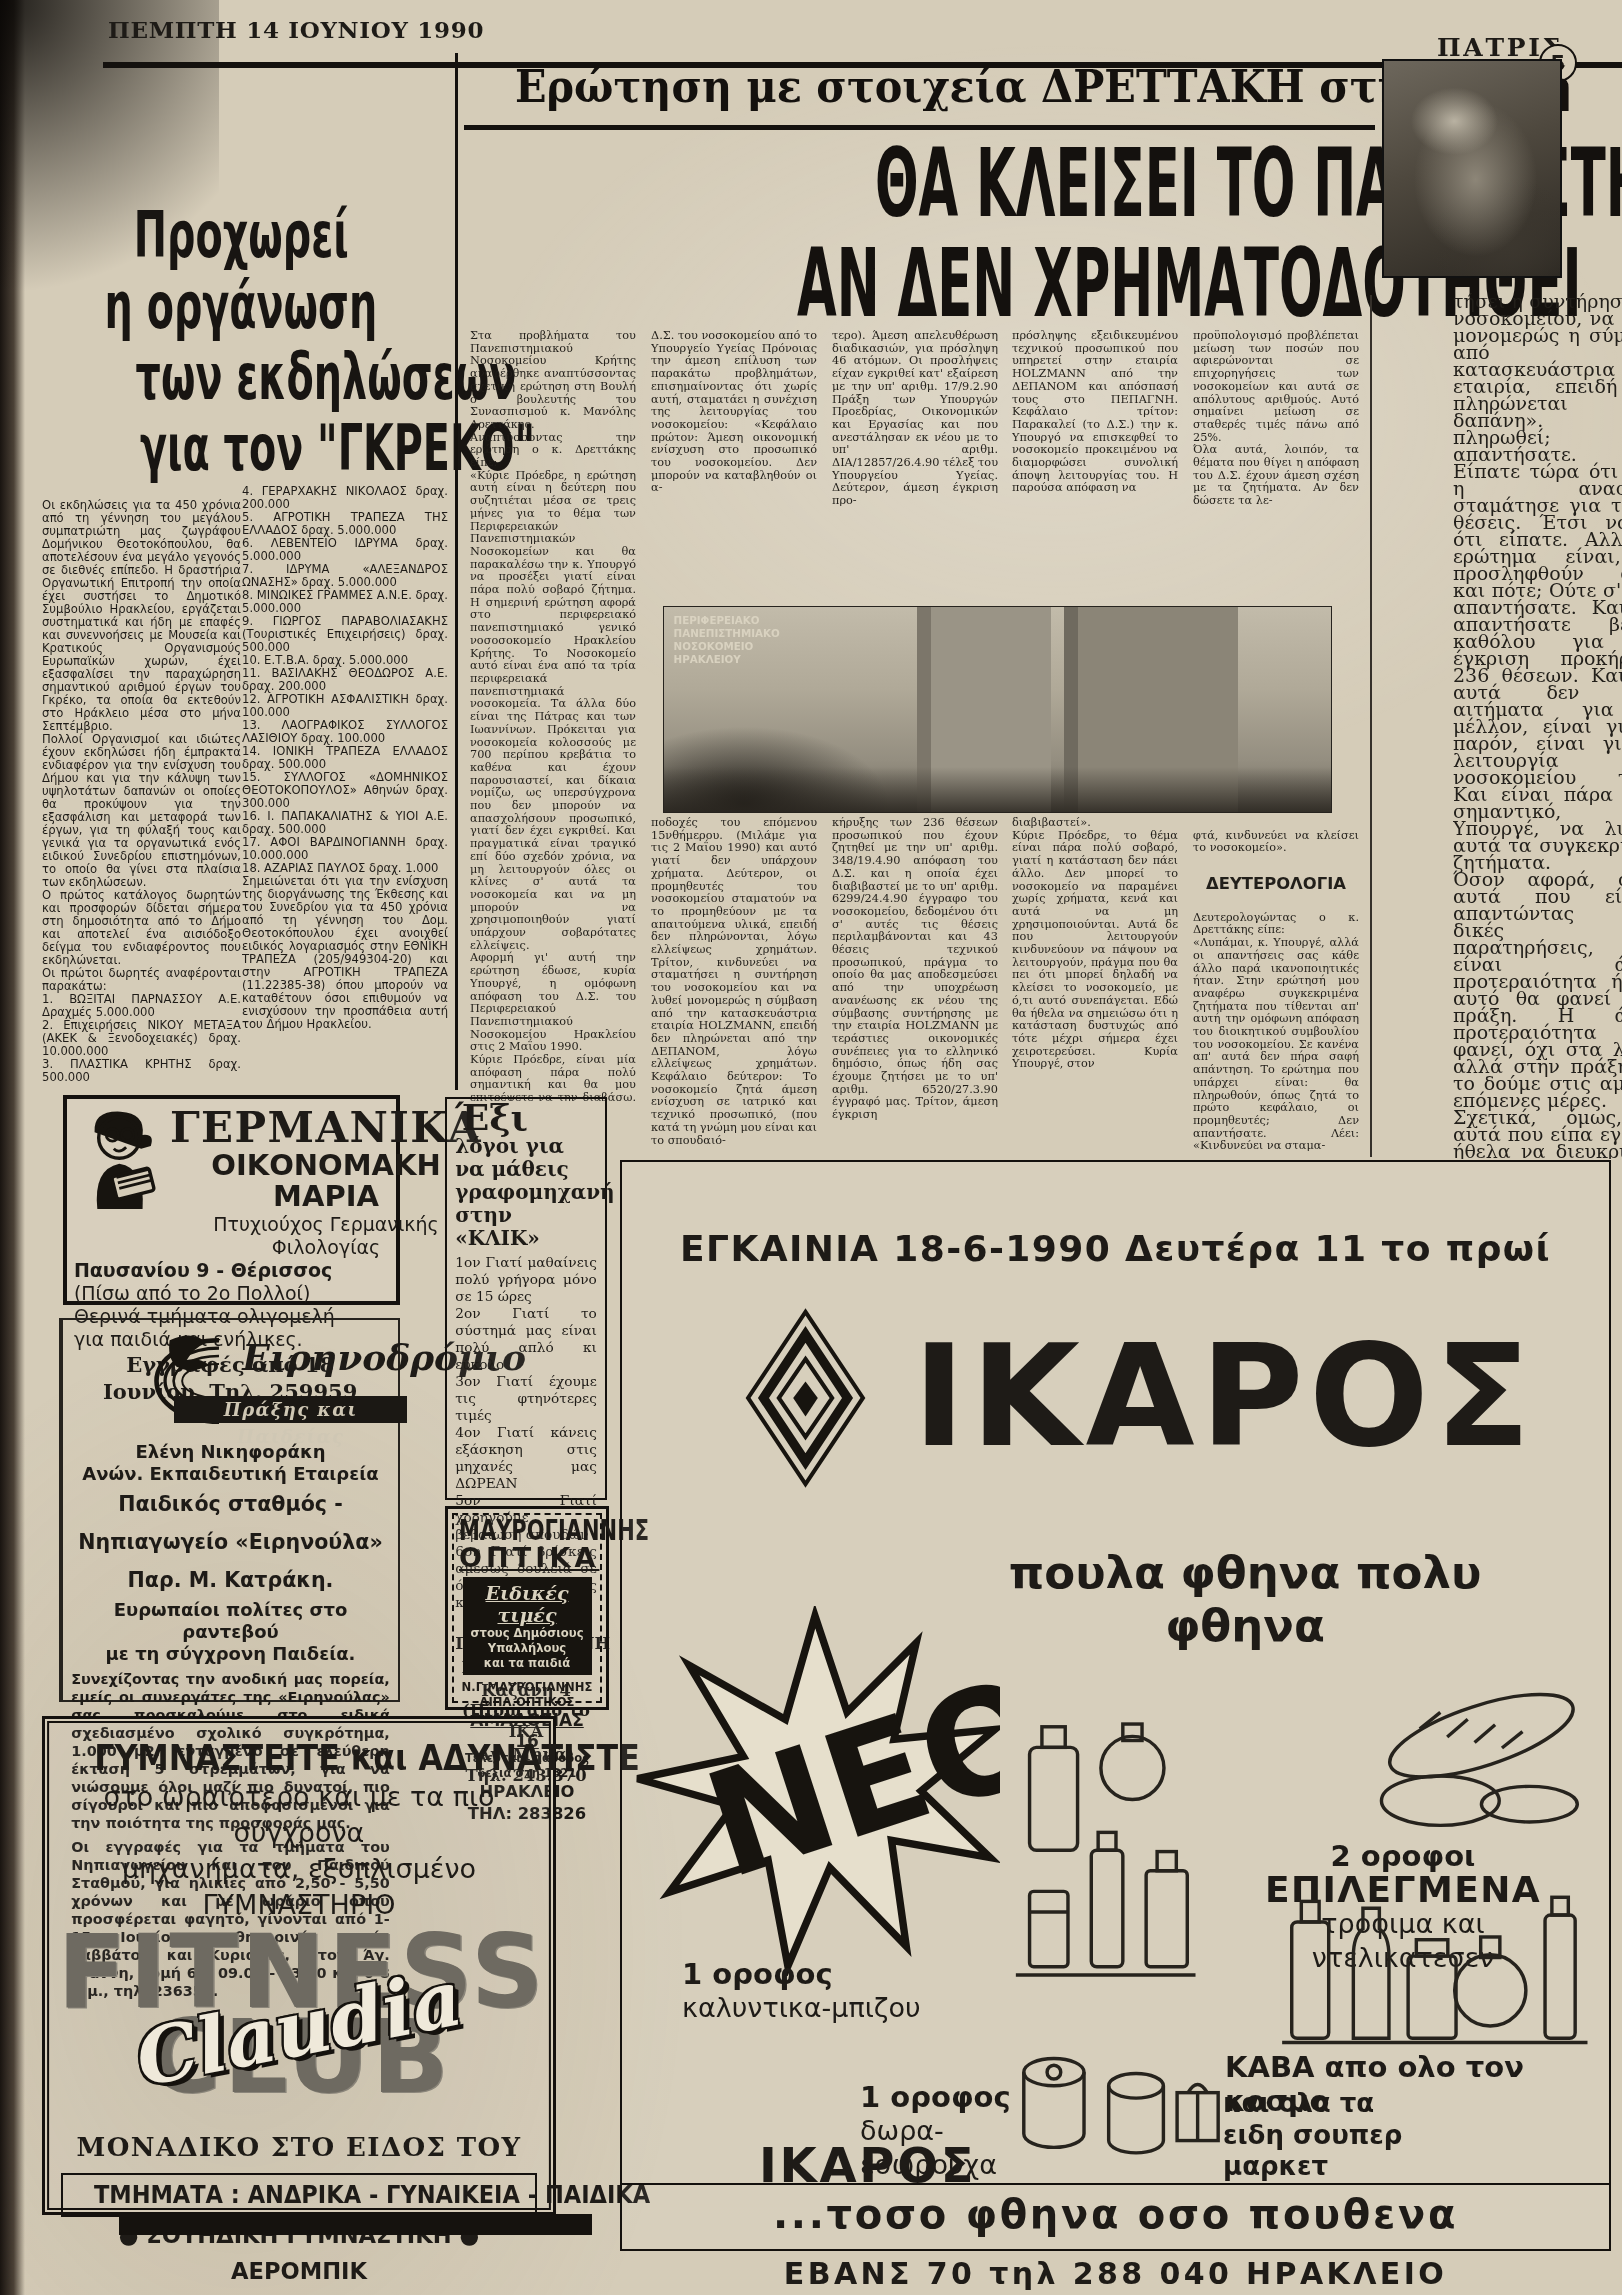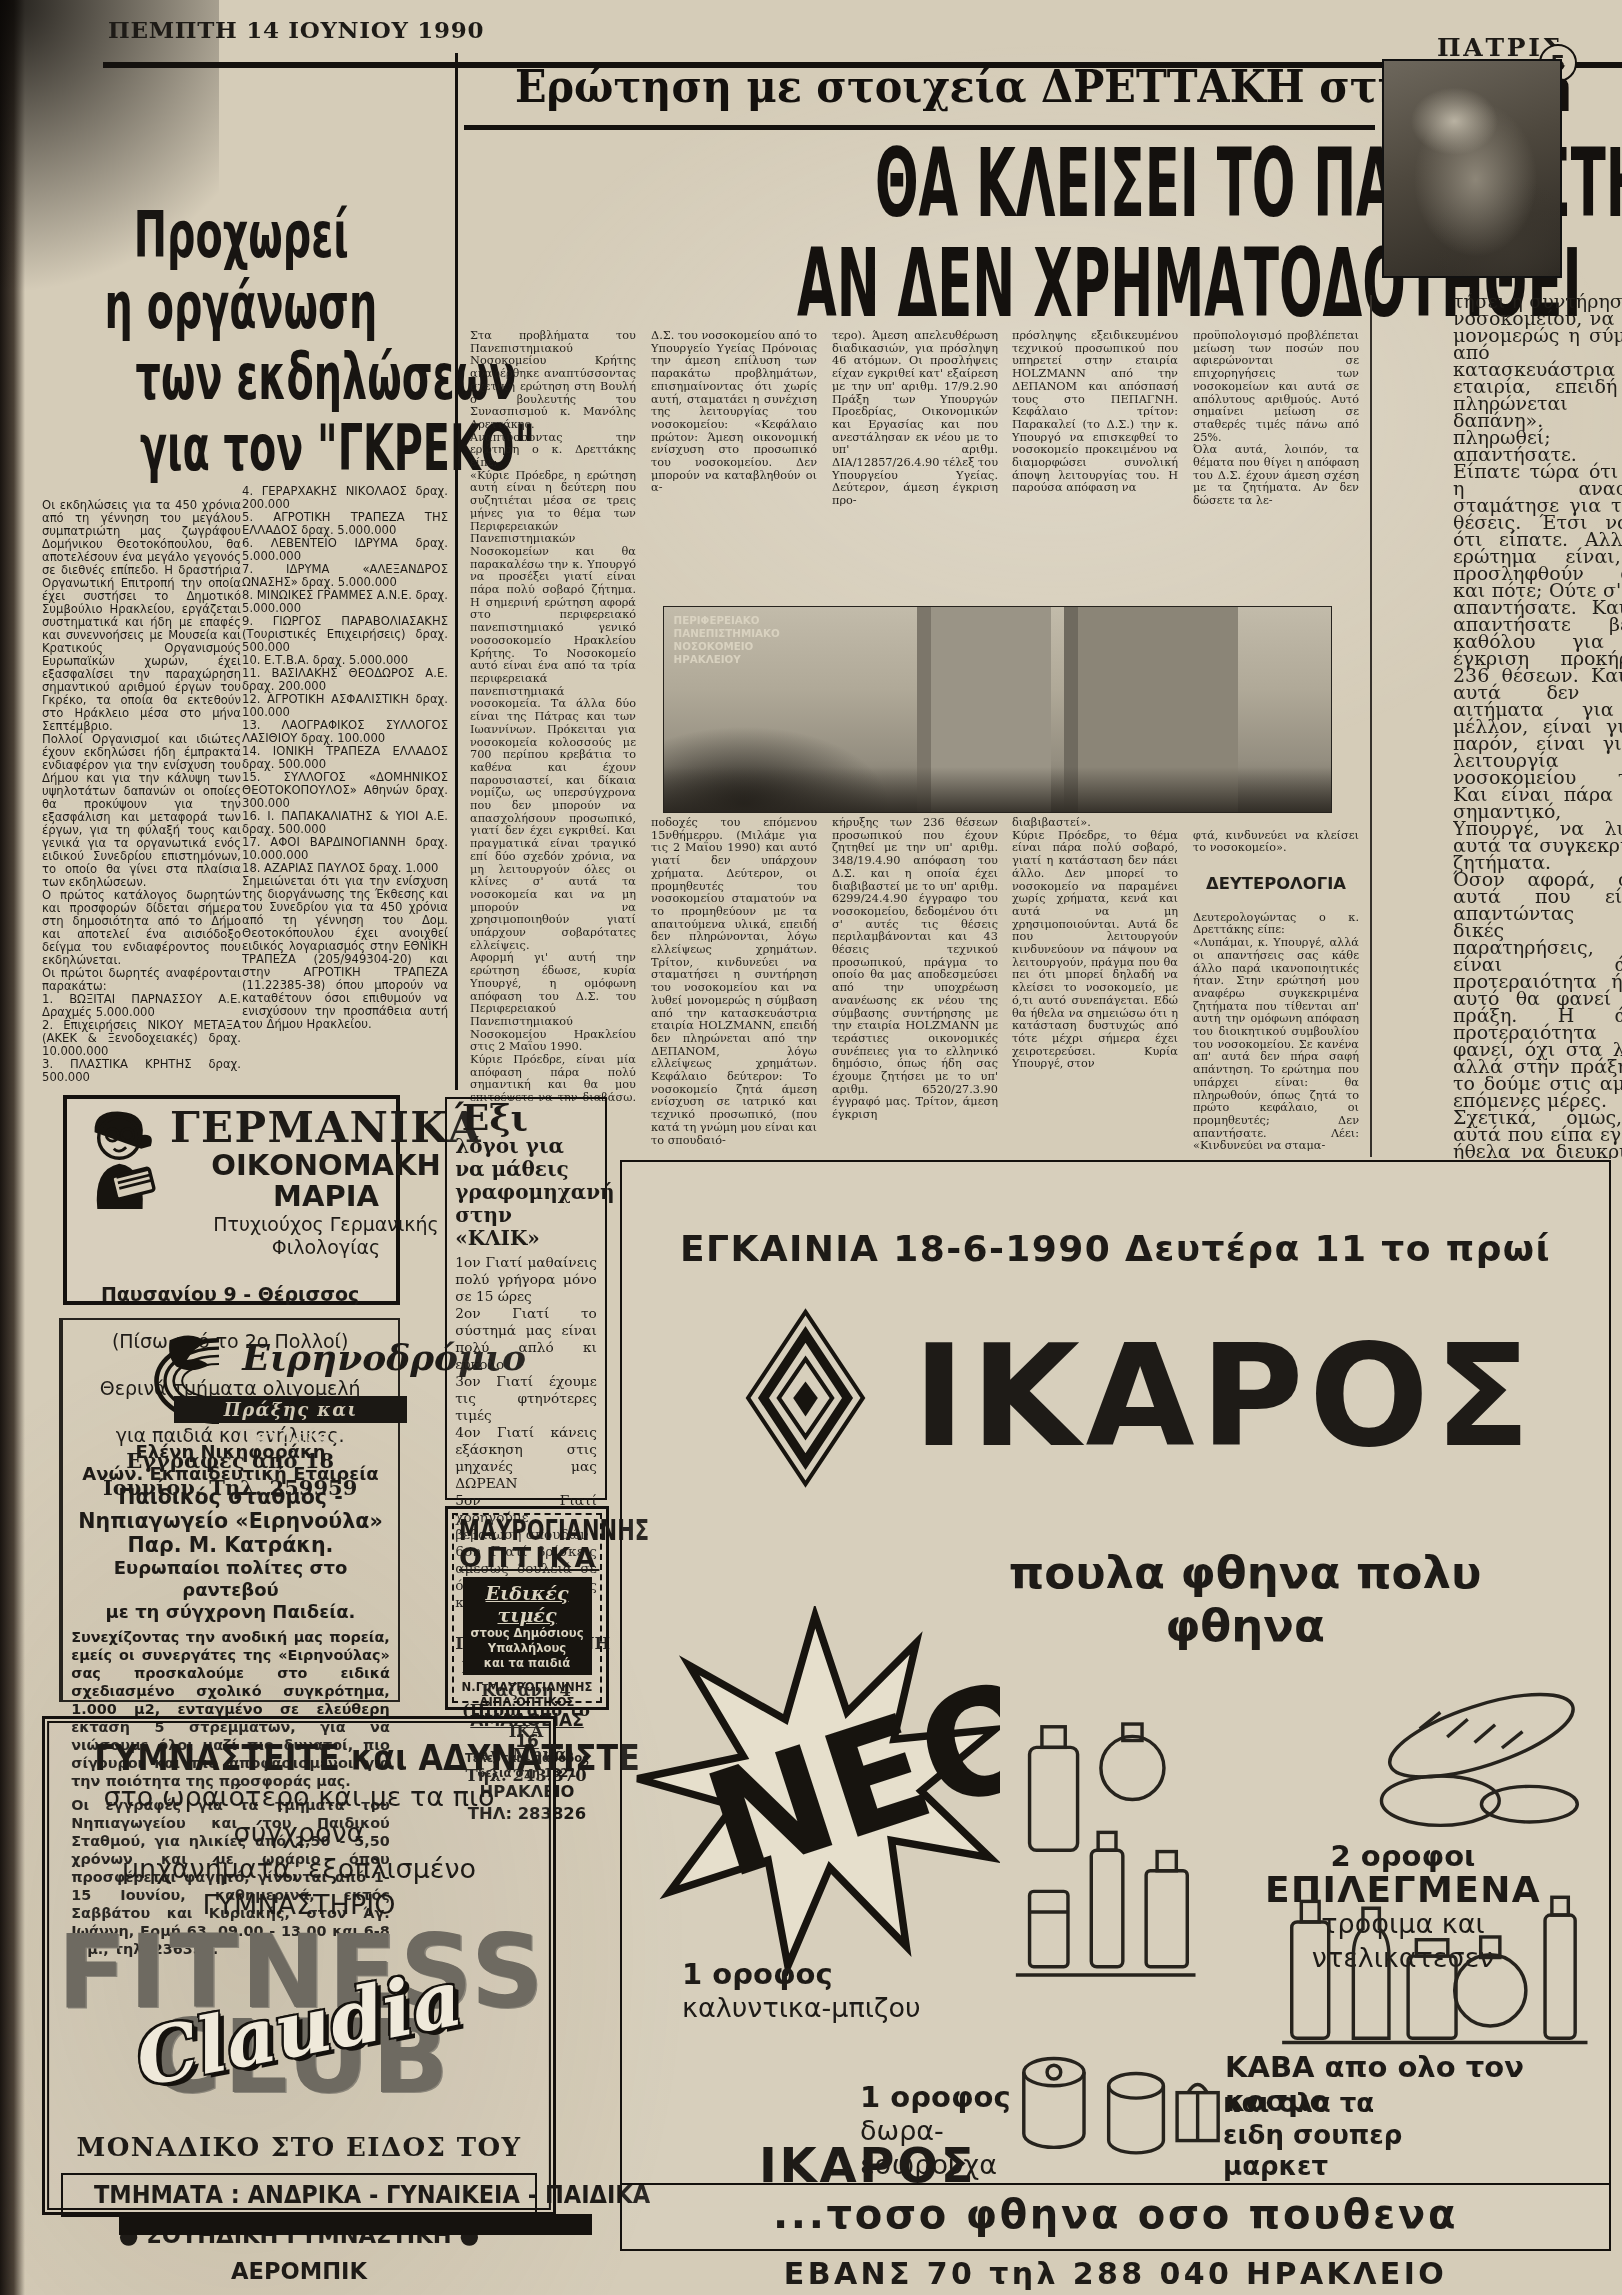--- a/index.html
+++ b/index.html
@@ -62,31 +62,31 @@
   #photo-caption{position:absolute;left:9.6px;top:6.9px;font:700 10.3px/13px "DejaVu Sans",sans-serif;color:#ddd6c4;opacity:.9;white-space:pre-line;text-align:left;}
   
   .adbox{position:absolute;border:4.1px solid #14110e;background:rgba(255,255,255,.07);}
   #ad-germanika{left:63px;top:1095px;width:337px;height:210px;border-width:4.8px;padding:6.9px 9.6px 5.5px 6.9px;}
   #germanika-row{display:flex;align-items:flex-start;}
   #germanika-icon{width:96px;height:110px;flex:0 0 auto;}
   #germanika-texts{flex:1;text-align:center;}
   .g-title{font:700 42px/44px "DejaVu Serif",serif;letter-spacing:1.4px;}
   .g-name{font:700 29px/31.5px "DejaVu Sans",sans-serif;}
   .g-degree{font:400 19px/23px "DejaVu Sans",sans-serif;}
-  .g-line{font:700 19px/23px "DejaVu Sans",sans-serif;text-align:center;margin-top:24px;}
+  .g-line{font:700 19px/23px "DejaVu Sans",sans-serif;text-align:left;}
   .g-line.light{font-weight:400;}
   .g-last{font:700 21px/27px "DejaVu Serif",serif;text-align:center;}
   #ad-eirino{left:59px;top:1318px;width:341px;height:384px;border:2.1px solid #26231e;border-left-width:4.8px;padding:5.5px 8.2px;}
   #eir-logo-row{position:relative;height:115px;}
   #eir-logo{position:absolute;left:0;top:0;width:171px;height:110px;}
   #eir-title{position:absolute;left:171px;top:12.3px;width:158px;font:italic 700 36px/38px "DejaVu Serif",serif;}
   #eir-banner{position:absolute;left:103px;top:70px;width:233px;height:27px;background:#1b1814;color:#cfc7b4;
     font:italic 700 18px/27px "DejaVu Serif",serif;text-align:center;letter-spacing:1.4px;}
   .eir-c{text-align:center;font:700 18px/22px "DejaVu Sans",sans-serif;}
-  .eir-c.big{font-size:20.6px;line-height:24px;}
+  .eir-c.big{font-size:20.6px;line-height:38px;}
   .eir-p{font:700 14.4px/18px "DejaVu Sans",sans-serif;text-align:justify;margin-top:5.5px;}
   
   #ad-klik{left:445px;top:1097px;width:162px;height:403px;border:2.7px solid #14110e;padding:6.9px 8.2px;background:rgba(255,255,255,.05);}
   #klik-head{font:700 20px/23px "DejaVu Serif",serif;}
   #klik-head .exi{font-size:36px;}
   #klik-reasons{font:400 13.7px/17px "DejaVu Serif",serif;white-space:pre-line;text-align:justify;margin-top:4.1px;}
   .klik-f{font:700 16.4px/20.6px "DejaVu Serif",serif;text-align:center;margin-top:2.7px;}
   
   #ad-optika{left:445px;top:1506px;width:164px;height:204px;border:3.4px solid #14110e;outline:2.7px dashed #14110e;outline-offset:-9.6px;
     padding:12.3px 11px 4.1px;text-align:center;background:rgba(255,255,255,.05);}

